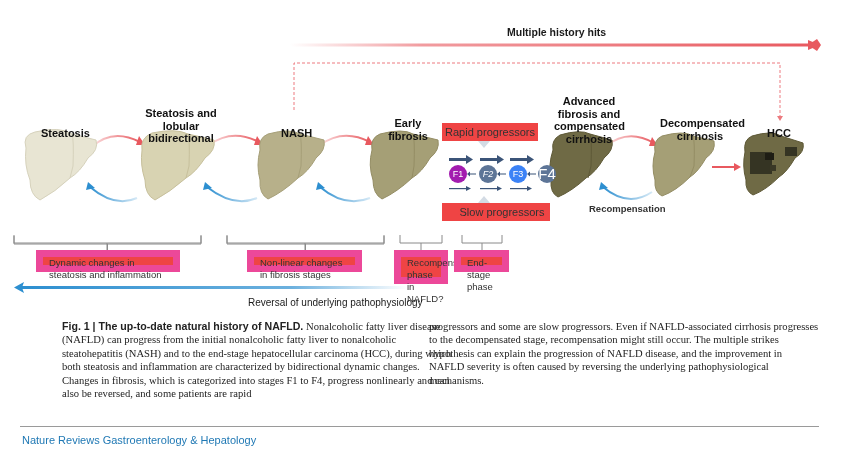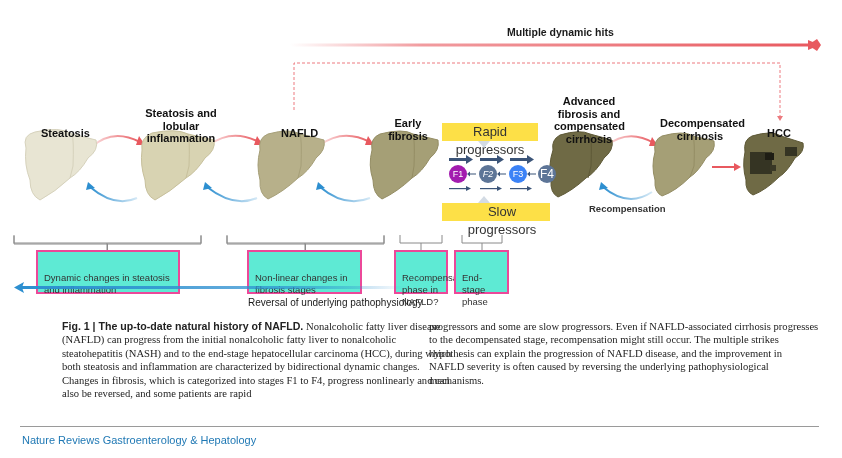--- a/index.html
+++ b/index.html
@@ -2,23 +2,23 @@
 <html><head>
 <meta charset="utf-8">
 <style>
   html, body { margin:0; padding:0; background:#ffffff; }
   body { width:842px; height:458px; position:relative; overflow:hidden;
          font-family:"Liberation Sans", sans-serif; color:#1a1a1a; }
   .abs { position:absolute; }
   .stage-label { position:absolute; font-weight:bold; font-size:11px; line-height:12.5px; color:#111;text-align:center; }
   .hits-label { position:absolute; left:507px; top:26px; font-weight:bold; font-size:10.5px; }
   .reversal-label { position:absolute; left:248px; top:297px; font-weight:normal; font-size:10px; }
-  .phase-box { position:absolute; border:2px solid #ec4899; background:#5eead4; font-size:9.5px;
-               color:#333; padding:20px 6px; line-height:12px; box-sizing:border-box; }
-  .prog-box { position:absolute; background:#fde047; color:#333; font-size:13px;
+  .phase-box { position:absolute; border:7px solid #ec4899; background:#ef4444; font-size:9.5px;
+               color:#333; padding:0 6px; line-height:12px; box-sizing:border-box; }
+  .prog-box { position:absolute; background:#ef4444; color:#333; font-size:11px;
               text-align:center; line-height:18px; }
   .recomp-label { position:absolute; left:589px; top:203px; font-size:9.5px; color:#333;font-weight:bold; }
   .caption { position:absolute; font-family:"Liberation Serif", serif; font-size:10.6px;
              line-height:13.4px; color:#222; }
   .caption b { font-family:"Liberation Sans", sans-serif; }
   .rule { position:absolute; left:20px; width:799px; height:1px; background:#9a9a9a; top:426px; }
   .journal { position:absolute; left:22px; top:434px; font-size:11px; color:#1f78b4;text-align:center; }
   svg { position:absolute; left:0; top:0; }
 </style>
 </head>
@@ -140,38 +140,38 @@
       <rect x="530" y="173.5" width="6" height="1"></rect>
         <polygon points="530,171.5 527,174 530,176.5"></polygon>
     </g>
   </g>
 </svg>
 
 <div class="abs">
   <div class="abs" style="left:449px;top:165px;width:18px;height:18px;border-radius:50%;background:#a21caf;color:#fff;font-size:9px;text-align:center;line-height:18px;"><span>F1</span></div>
   <div class="abs" style="left:479px;top:165px;width:18px;height:18px;border-radius:50%;background:#5d7597;color:#fff;font-size:9px;text-align:center;line-height:18px;font-style:italic;"><span>F2</span></div>
   <div class="abs" style="left:509px;top:165px;width:18px;height:18px;border-radius:50%;background:#3b82f6;color:#fff;font-size:9px;text-align:center;line-height:18px;"><span>F3</span></div>
-  <div class="abs" style="left:538px;top:165px;width:18px;height:18px;border-radius:50%;background:#5d7597;color:#fff;font-size:12px;text-align:center;line-height:18px;"><span>F4</span></div>
+  <div class="abs" style="left:538px;top:165px;width:18px;height:18px;border-radius:50%;background:#5d7597;color:#fff;font-size:15px;text-align:center;line-height:18px;"><span>F4</span></div>
 </div>
 
 <div class="prog-box" style="left:442px;top:123px;width:96px;height:18px;">
   <span>Rapid progressors</span>
 </div>
 <div class="abs" style="left:478px;top:141px;width:0;height:0;border-left:6px solid transparent;border-right:6px solid transparent;border-top:7px solid #d3dbe4;"></div>
 
 <div class="prog-box" style="left:442px;top:203px;width:96px;height:18px;padding-left:12px;">
   <span>Slow progressors</span>
 </div>
 <div class="abs" style="left:478px;top:196px;width:0;height:0;border-left:6px solid transparent;border-right:6px solid transparent;border-bottom:7px solid #d3dbe4;"></div>
 
-<div class="hits-label">Multiple dynamic hits</div>
+<div class="hits-label">Multiple history hits</div>
 
 <div class="stage-label" style="left:41px;top:127px;">Steatosis</div>
-<div class="stage-label" style="left:145px;top:107px;width:72px;">Steatosis and lobular inflammation</div>
-<div class="stage-label" style="left:281px;top:127px;">NAFLD</div>
+<div class="stage-label" style="left:145px;top:107px;width:72px;">Steatosis and lobular bidirectional</div>
+<div class="stage-label" style="left:281px;top:127px;">NASH</div>
 <div class="stage-label" style="left:387px;top:117px;width:42px;">Early fibrosis</div>
 <div class="stage-label" style="left:554px;top:95px;width:70px;">Advanced fibrosis and compensated cirrhosis</div>
 <div class="stage-label" style="left:660px;top:117px;width:80px;">Decompensated cirrhosis</div>
 <div class="stage-label" style="left:767px;top:127px;">HCC</div>
 
 <div class="recomp-label">Recompensation</div>
 
 <svg width="842" height="458" style="pointer-events:none;">
   <g fill="none" stroke="#8a8a8a" stroke-width="1">
     <polyline points="14,235 14,243 201,243 201,235"></polyline>

